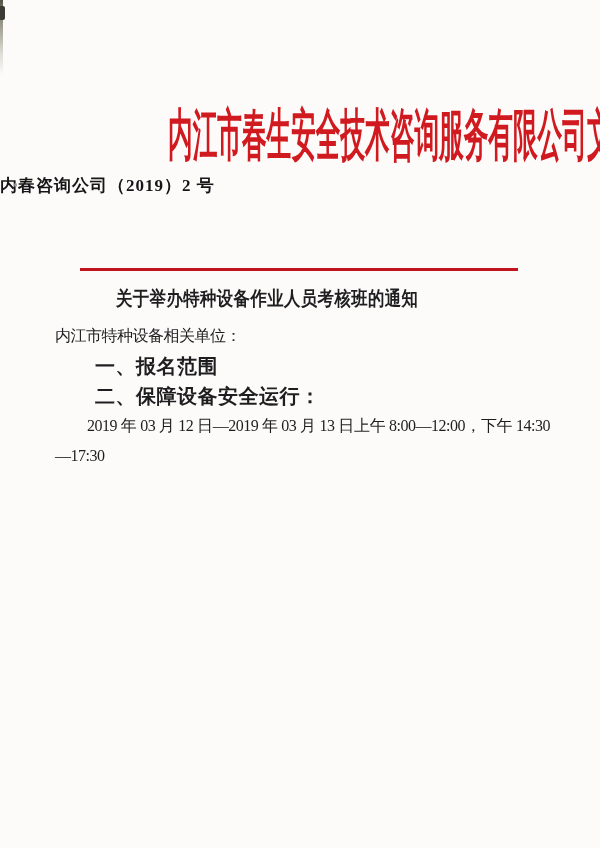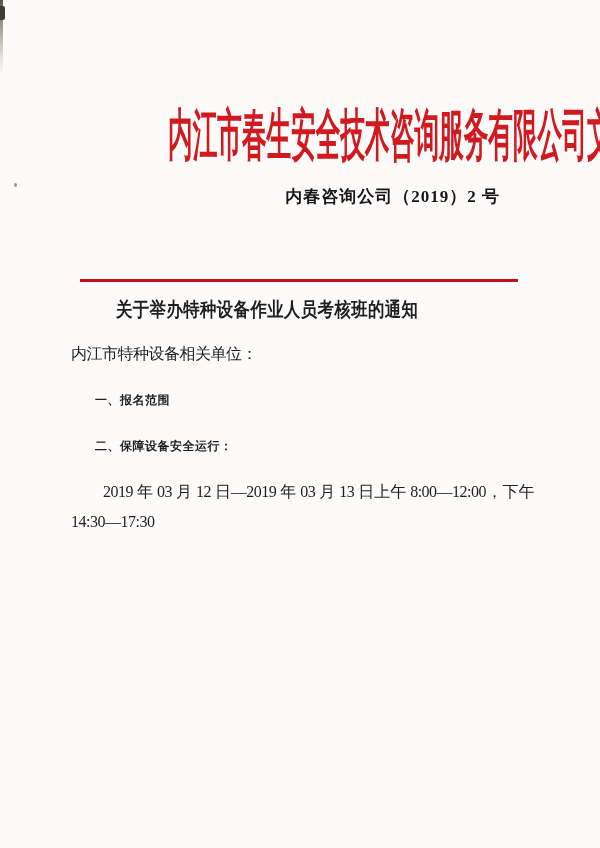--- a/index.html
+++ b/index.html
@@ -44,29 +44,27 @@
     text-align: center;
     white-space: nowrap;
     font-weight: bold;
     font-size: 56px;
     line-height: 58px;
     transform: scaleX(0.44);
     transform-origin: 50% 50%;
     letter-spacing: 0px;
   }
   .doc-number {
-    margin-top: 23px;
+    margin-top: 12px;
     padding-right: 100px;
-    text-align: right;
     font-weight: bold;
     font-size: 17px;
     line-height: 20px;
     color: #161618;
     letter-spacing: 1px;
-    padding-left: 25px;
   }
   .red-rule {
     margin: 72px 82px 0 80px;
     height: 3px;
     border: none;
   }
   .notice-title {
     margin: 15px 0 0 116px;
     font-weight: bold;
     font-size: 19.5px;
@@ -77,29 +75,29 @@
     letter-spacing: 0.5px;
   }
   .body-text {
     margin: 9px 50px 0 55px;
     font-size: 16px;
     line-height: 30px;
     letter-spacing: -0.5px;
     text-align: justify;
   }
   .body-text p {
-    margin: 16px;
+    margin: 0;
   }
   .indent {
     text-indent: 2em;
   }
   .section-heading {
     font-family: "Liberation Sans", "DejaVu Sans", sans-serif;
     font-weight: bold;
-    font-size: 12px;
+    font-size: 20px;
     letter-spacing: 0.5px;
   }
 </style>
 </head>
 <body>
 
 <div class="page" style="background: rgb(252, 251, 249);">
 
   <div class="scan-edge"></div>
   <div class="scan-corner"></div>

